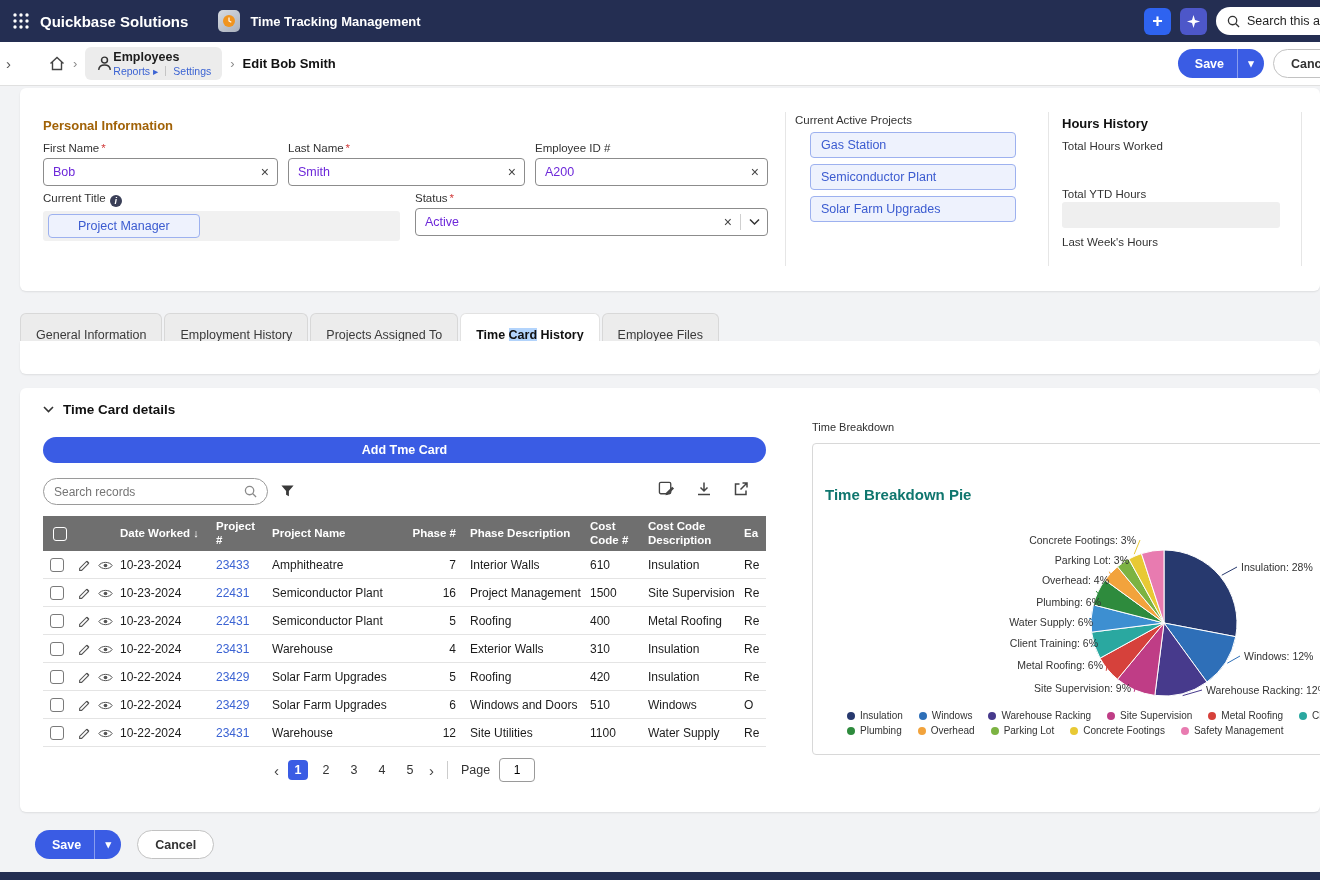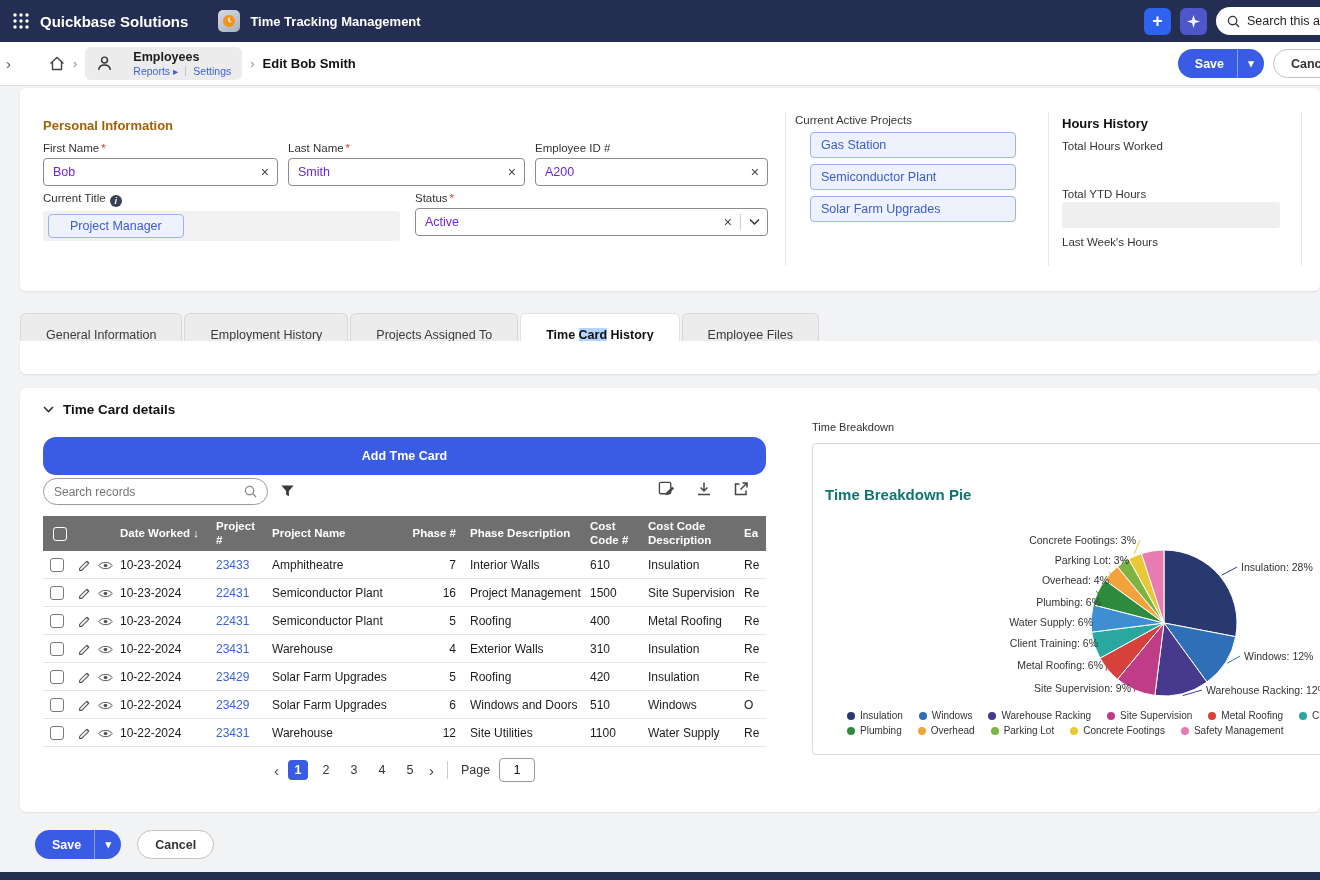--- a/index.html
+++ b/index.html
@@ -16,21 +16,21 @@
   .tb-btn{width:27px;height:27px;border-radius:6px;border:none;color:#fff;display:flex;align-items:center;justify-content:center;cursor:pointer;}
   .tb-btn.plus{background:#2e63f0;font-size:18px;font-weight:bold;line-height:1;}
   .tb-btn.wand{background:#4d57c9;}
   .tb-search{width:140px;height:28px;background:#fff;border-radius:14px;display:flex;align-items:center;gap:7px;padding:0 11px;font-size:12.5px;color:#1f1f1f;margin-right:-36px;}
 
   
   .crumbbar{position:absolute;top:42px;left:0;width:1320px;height:44px;background:#fff;border-bottom:1px solid #e0e0e0;display:flex;align-items:center;padding-left:6px;}
   .expand-ic{color:#555;font-size:15px;cursor:pointer;}
   .home-ic{margin-left:38px;cursor:pointer;display:flex;}
   .crumb-sep{color:#8a8a8a;font-size:13px;margin:0 8px;}
-  .entity-chip{background:#ececec;border-radius:6px;padding:3px 11px;display:flex;align-items:center;gap:20px;cursor:pointer;}
+  .entity-chip{background:#ececec;border-radius:6px;padding:3px 11px;display:flex;align-items:center;gap:0;cursor:pointer;}
   .entity-name{font-weight:bold;font-size:12.5px;color:#1c1c1c;line-height:1.2;}
   .entity-links{display:flex;align-items:center;gap:7px;font-size:10.5px;color:#3b63d3;line-height:1.2;}
   .el-div{width:1px;height:10px;background:#c5c5c5;}
   .page-title{font-weight:bold;font-size:13px;color:#111;}
   .crumb-actions{margin-left:auto;display:flex;gap:9px;align-items:center;margin-right:-30px;}
   .btn-save{display:flex;align-items:center;background:#3a5ce4;border-radius:15px;height:29px;color:#fff;font-weight:bold;font-size:12.5px;overflow:hidden;cursor:pointer;border:none;padding:0;}
   .btn-save .lbl{padding:0 13px 0 17px;}
   .btn-save .dd{width:27px;height:29px;display:flex;align-items:center;justify-content:center;border-left:1px solid rgba(255,255,255,.4);font-size:11px;}
   .btn-cancel{height:29px;border-radius:15px;background:#fff;border:1px solid #c2c2c2;font-weight:bold;font-size:12.5px;color:#333;padding:0 17px;cursor:pointer;font-family:inherit;}
 
@@ -41,36 +41,36 @@
   .flabel{font-size:11.5px;color:#333;}
   .req{color:#d13b3b;margin-left:2px;}
   .inwrap{position:relative;height:28px;}
   .tinput{width:100%;height:28px;border:1px solid #8c8c8c;border-radius:4px;background:#fff;font-size:12.5px;color:#6d28d9;padding:0 26px 0 9px;font-family:inherit;outline:none;}
   .clear-x{position:absolute;right:9px;top:50%;transform:translateY(-50%);color:#444;font-size:14px;cursor:pointer;line-height:1;}
   .sel .clear-x{right:36px;}
   .sel-div{position:absolute;right:27px;top:6px;bottom:6px;width:1px;background:#cfcfcf;}
   .sel-caret{position:absolute;right:8px;top:50%;transform:translateY(-50%);display:flex;cursor:pointer;}
   .info-ic{display:inline-flex;width:12px;height:12px;border-radius:50%;background:#3a3f57;color:#fff;font-size:9px;font-weight:bold;align-items:center;justify-content:center;margin-left:4px;vertical-align:-2px;font-style:italic;}
   .title-strip{background:#f1f1f1;border-radius:3px;height:30px;display:flex;align-items:center;padding-left:5px;}
-  .title-chip{display:inline-block;background:#eef2fd;border:1px solid #9db1ef;border-radius:4px;height:24px;line-height:22px;padding:0 21px;font-size:12.5px;color:#3b5bd0;cursor:pointer;}
+  .title-chip{display:inline-block;background:#eef2fd;border:1px solid #9db1ef;border-radius:4px;height:24px;line-height:22px;padding:0 29px;font-size:12.5px;color:#3b5bd0;cursor:pointer;}
   .vdiv{position:absolute;width:1px;background:#e6e6e6;top:24px;height:154px;}
   .proj-chip{background:#eef2fd;border:1px solid #9db1ef;border-radius:4px;height:26px;line-height:24px;padding:0 10px;font-size:12.5px;color:#3b5bd0;margin-bottom:6px;width:206px;cursor:pointer;}
   .grayval{background:#efefef;border-radius:3px;height:26px;display:flex;align-items:center;padding:0 11px;font-size:12.5px;color:#3b5bd0;}
 
   
   .tabs{position:absolute;left:20px;top:313px;display:flex;}
-  .tab{height:42px;padding:0 25px;display:flex;align-items:center;font-size:12.5px;color:#3a3a3a;background:#ececec;border:1px solid #d8d8d8;border-bottom:none;border-radius:6px 6px 0 0;margin-right:2px;cursor:pointer;white-space:pre;}
+  .tab{height:42px;padding:0 15px;display:flex;align-items:center;font-size:12.5px;color:#3a3a3a;background:#ececec;border:1px solid #d8d8d8;border-bottom:none;border-radius:6px 6px 0 0;margin-right:2px;cursor:pointer;white-space:pre;}
   .tab.active{background:#fff;font-weight:bold;color:#111;border-color:#e2e2e2;}
   .hl{background:#b3d4fc;}
   .tabstrip{position:absolute;left:20px;top:341px;width:1300px;height:33px;background:#fff;border-radius:0 6px 6px 6px;box-shadow:0 1px 2px rgba(0,0,0,.09);}
 
   
   .main-card{position:absolute;left:20px;top:388px;width:1300px;height:424px;background:#fff;border-radius:6px;box-shadow:0 1px 2px rgba(0,0,0,.09);}
   .tc-head{position:absolute;left:23px;top:14px;display:flex;align-items:center;gap:9px;font-weight:bold;font-size:13.5px;color:#111;cursor:pointer;}
-  .add-btn{position:absolute;left:23px;top:49px;width:723px;height:38px;border-radius:13px;background:#3a5ce4;color:#fff;font-weight:bold;font-size:12.5px;border:none;cursor:pointer;font-family:inherit;}
+  .add-btn{position:absolute;left:23px;top:49px;width:723px;height:26px;border-radius:13px;background:#3a5ce4;color:#fff;font-weight:bold;font-size:12.5px;border:none;cursor:pointer;font-family:inherit;}
   .search-rec{position:absolute;left:23px;top:90px;width:225px;height:27px;border:1px solid #9a9a9a;border-radius:14px;display:flex;align-items:center;padding:0 10px;gap:6px;background:#fff;}
   .search-rec input{border:none;outline:none;flex:1;font-size:12px;color:#333;font-family:inherit;background:transparent;min-width:0;}
   .funnel{position:absolute;left:260px;top:96px;cursor:pointer;display:flex;}
   .tool-ics{position:absolute;top:93px;left:638px;display:flex;gap:21px;}
   .tool-ics span{cursor:pointer;display:flex;}
 
   .tc-table{position:absolute;left:23px;top:128px;width:723px;border-collapse:collapse;table-layout:fixed;font-size:12px;}
   .tc-table th{background:#6f6f6f;color:#fff;font-weight:bold;text-align:left;padding:3px 7px;font-size:11.5px;line-height:1.25;height:34px;vertical-align:middle;}
   .tc-table td{border-bottom:1px solid #e4e4e4;padding:0 7px;height:28px;color:#1c1c1c;overflow:hidden;white-space:nowrap;}
   .tc-table .c-num{text-align:right;}

